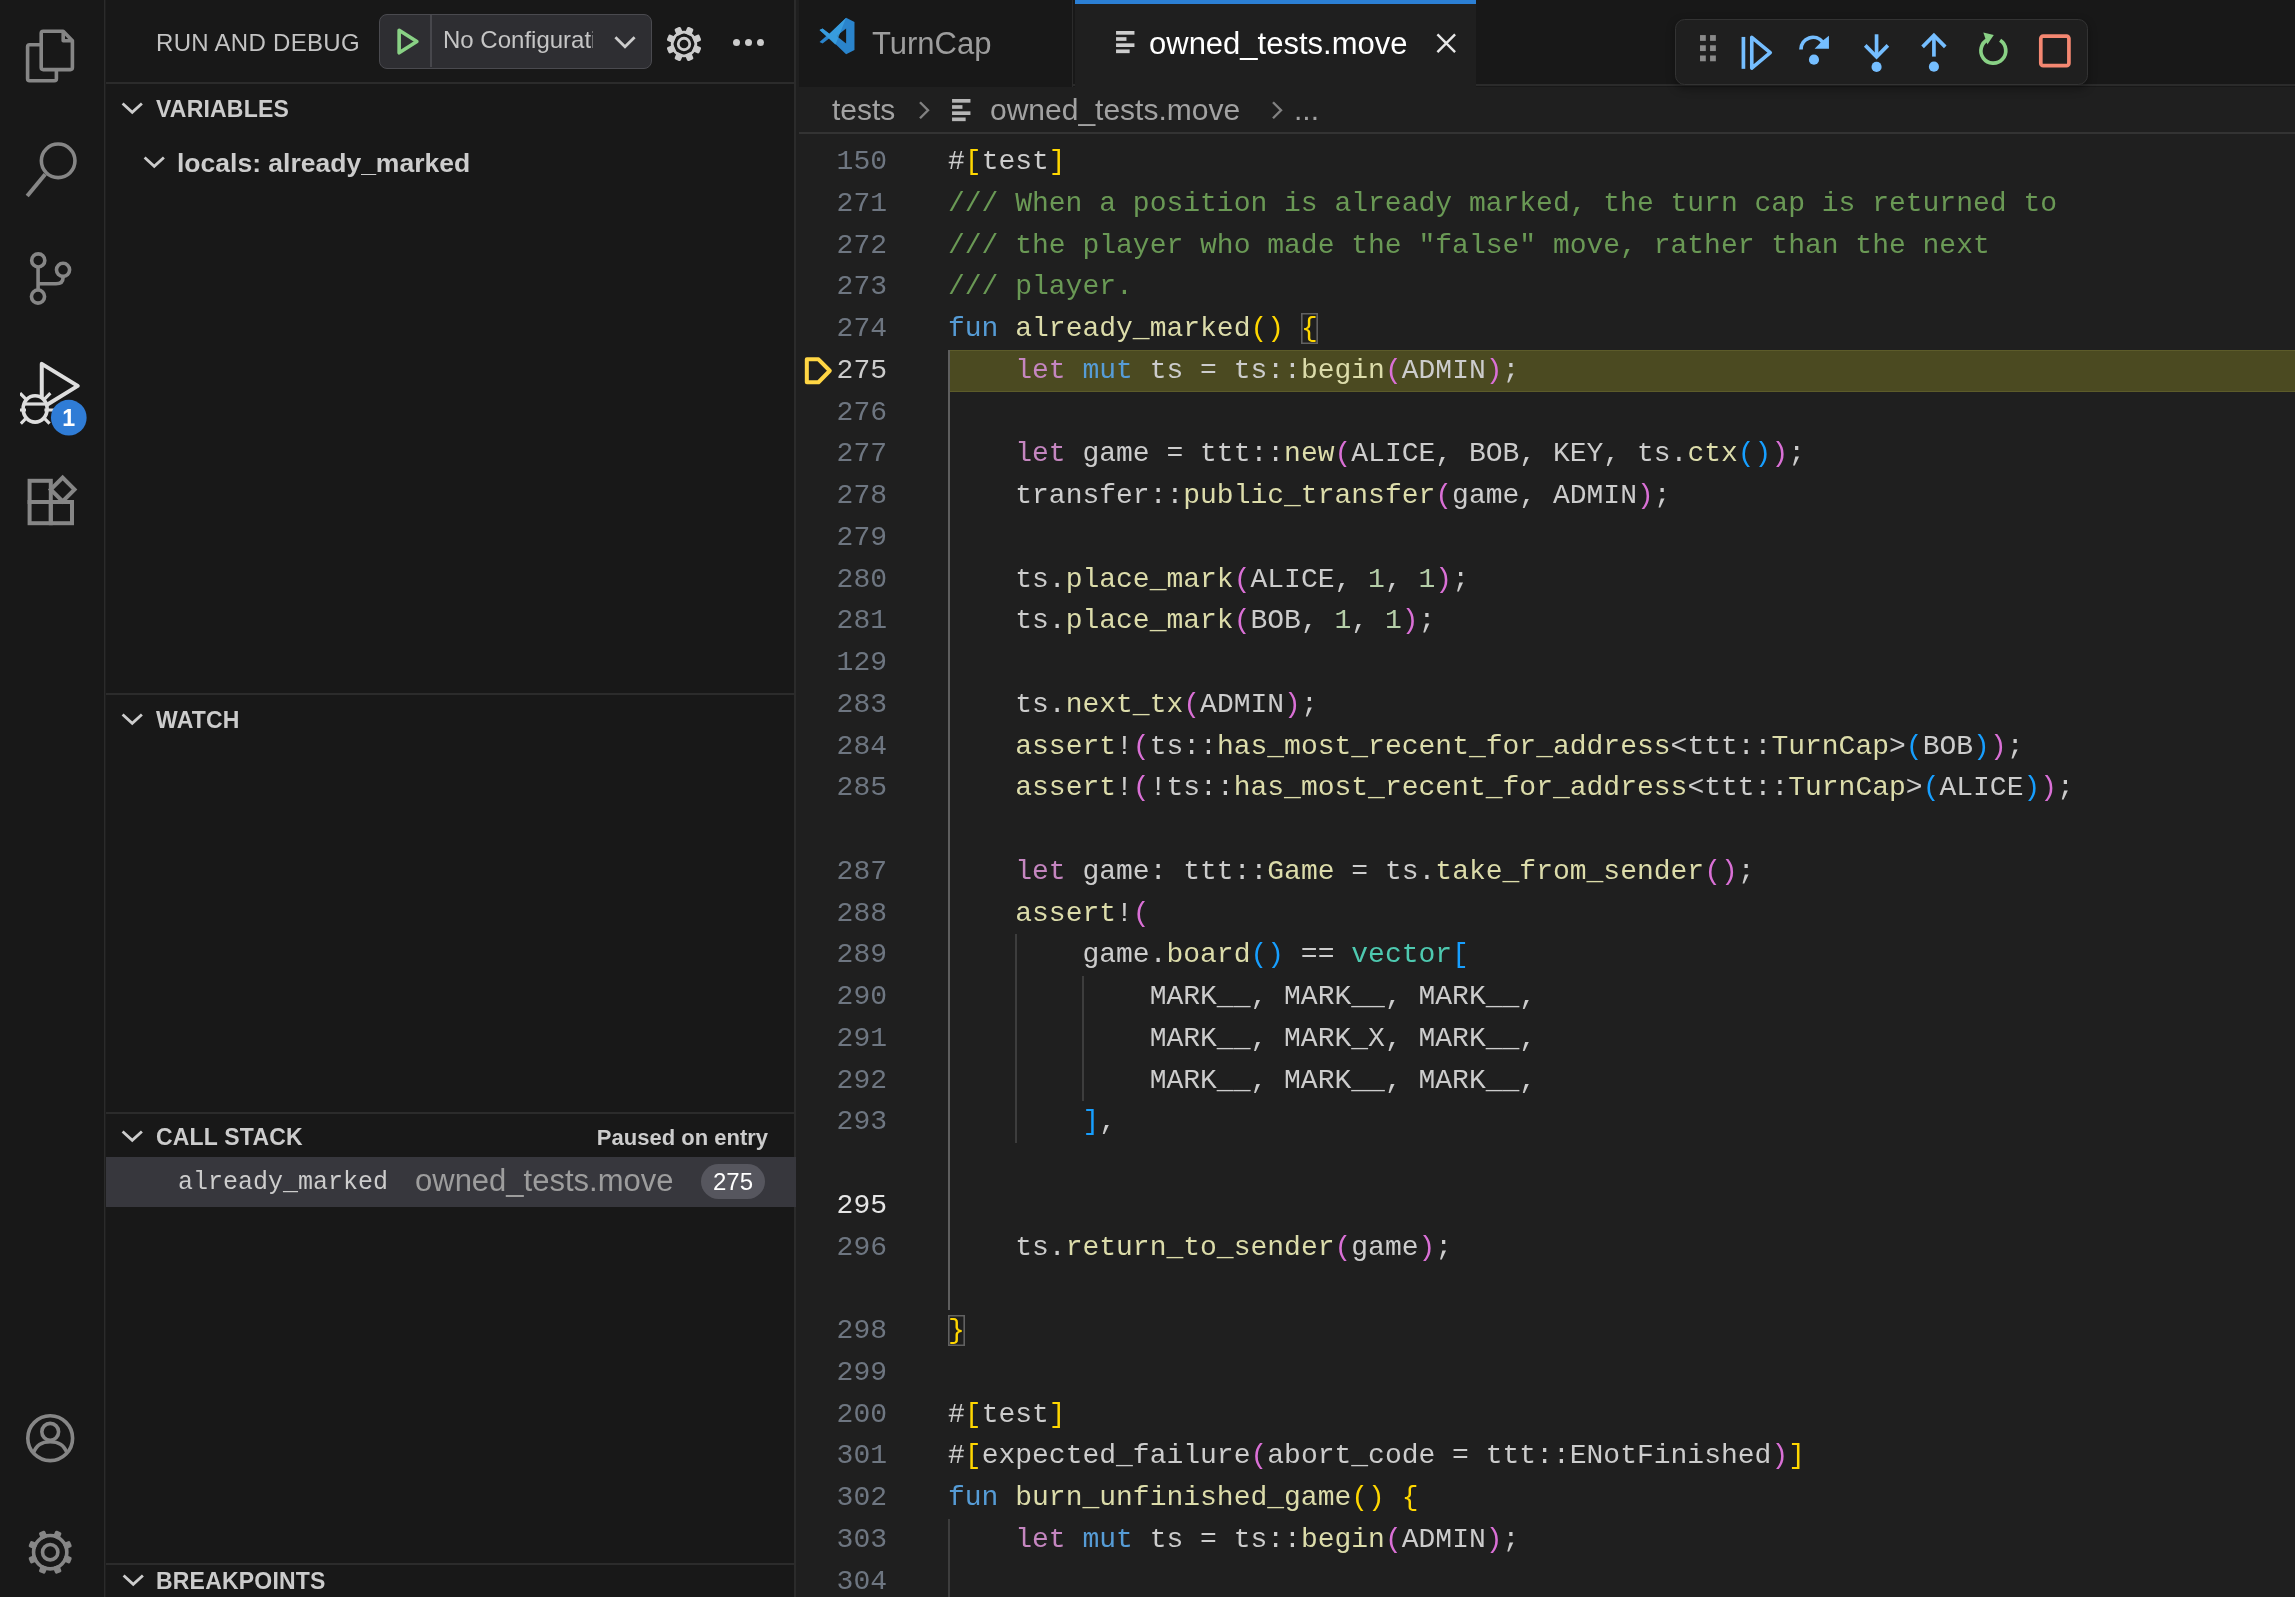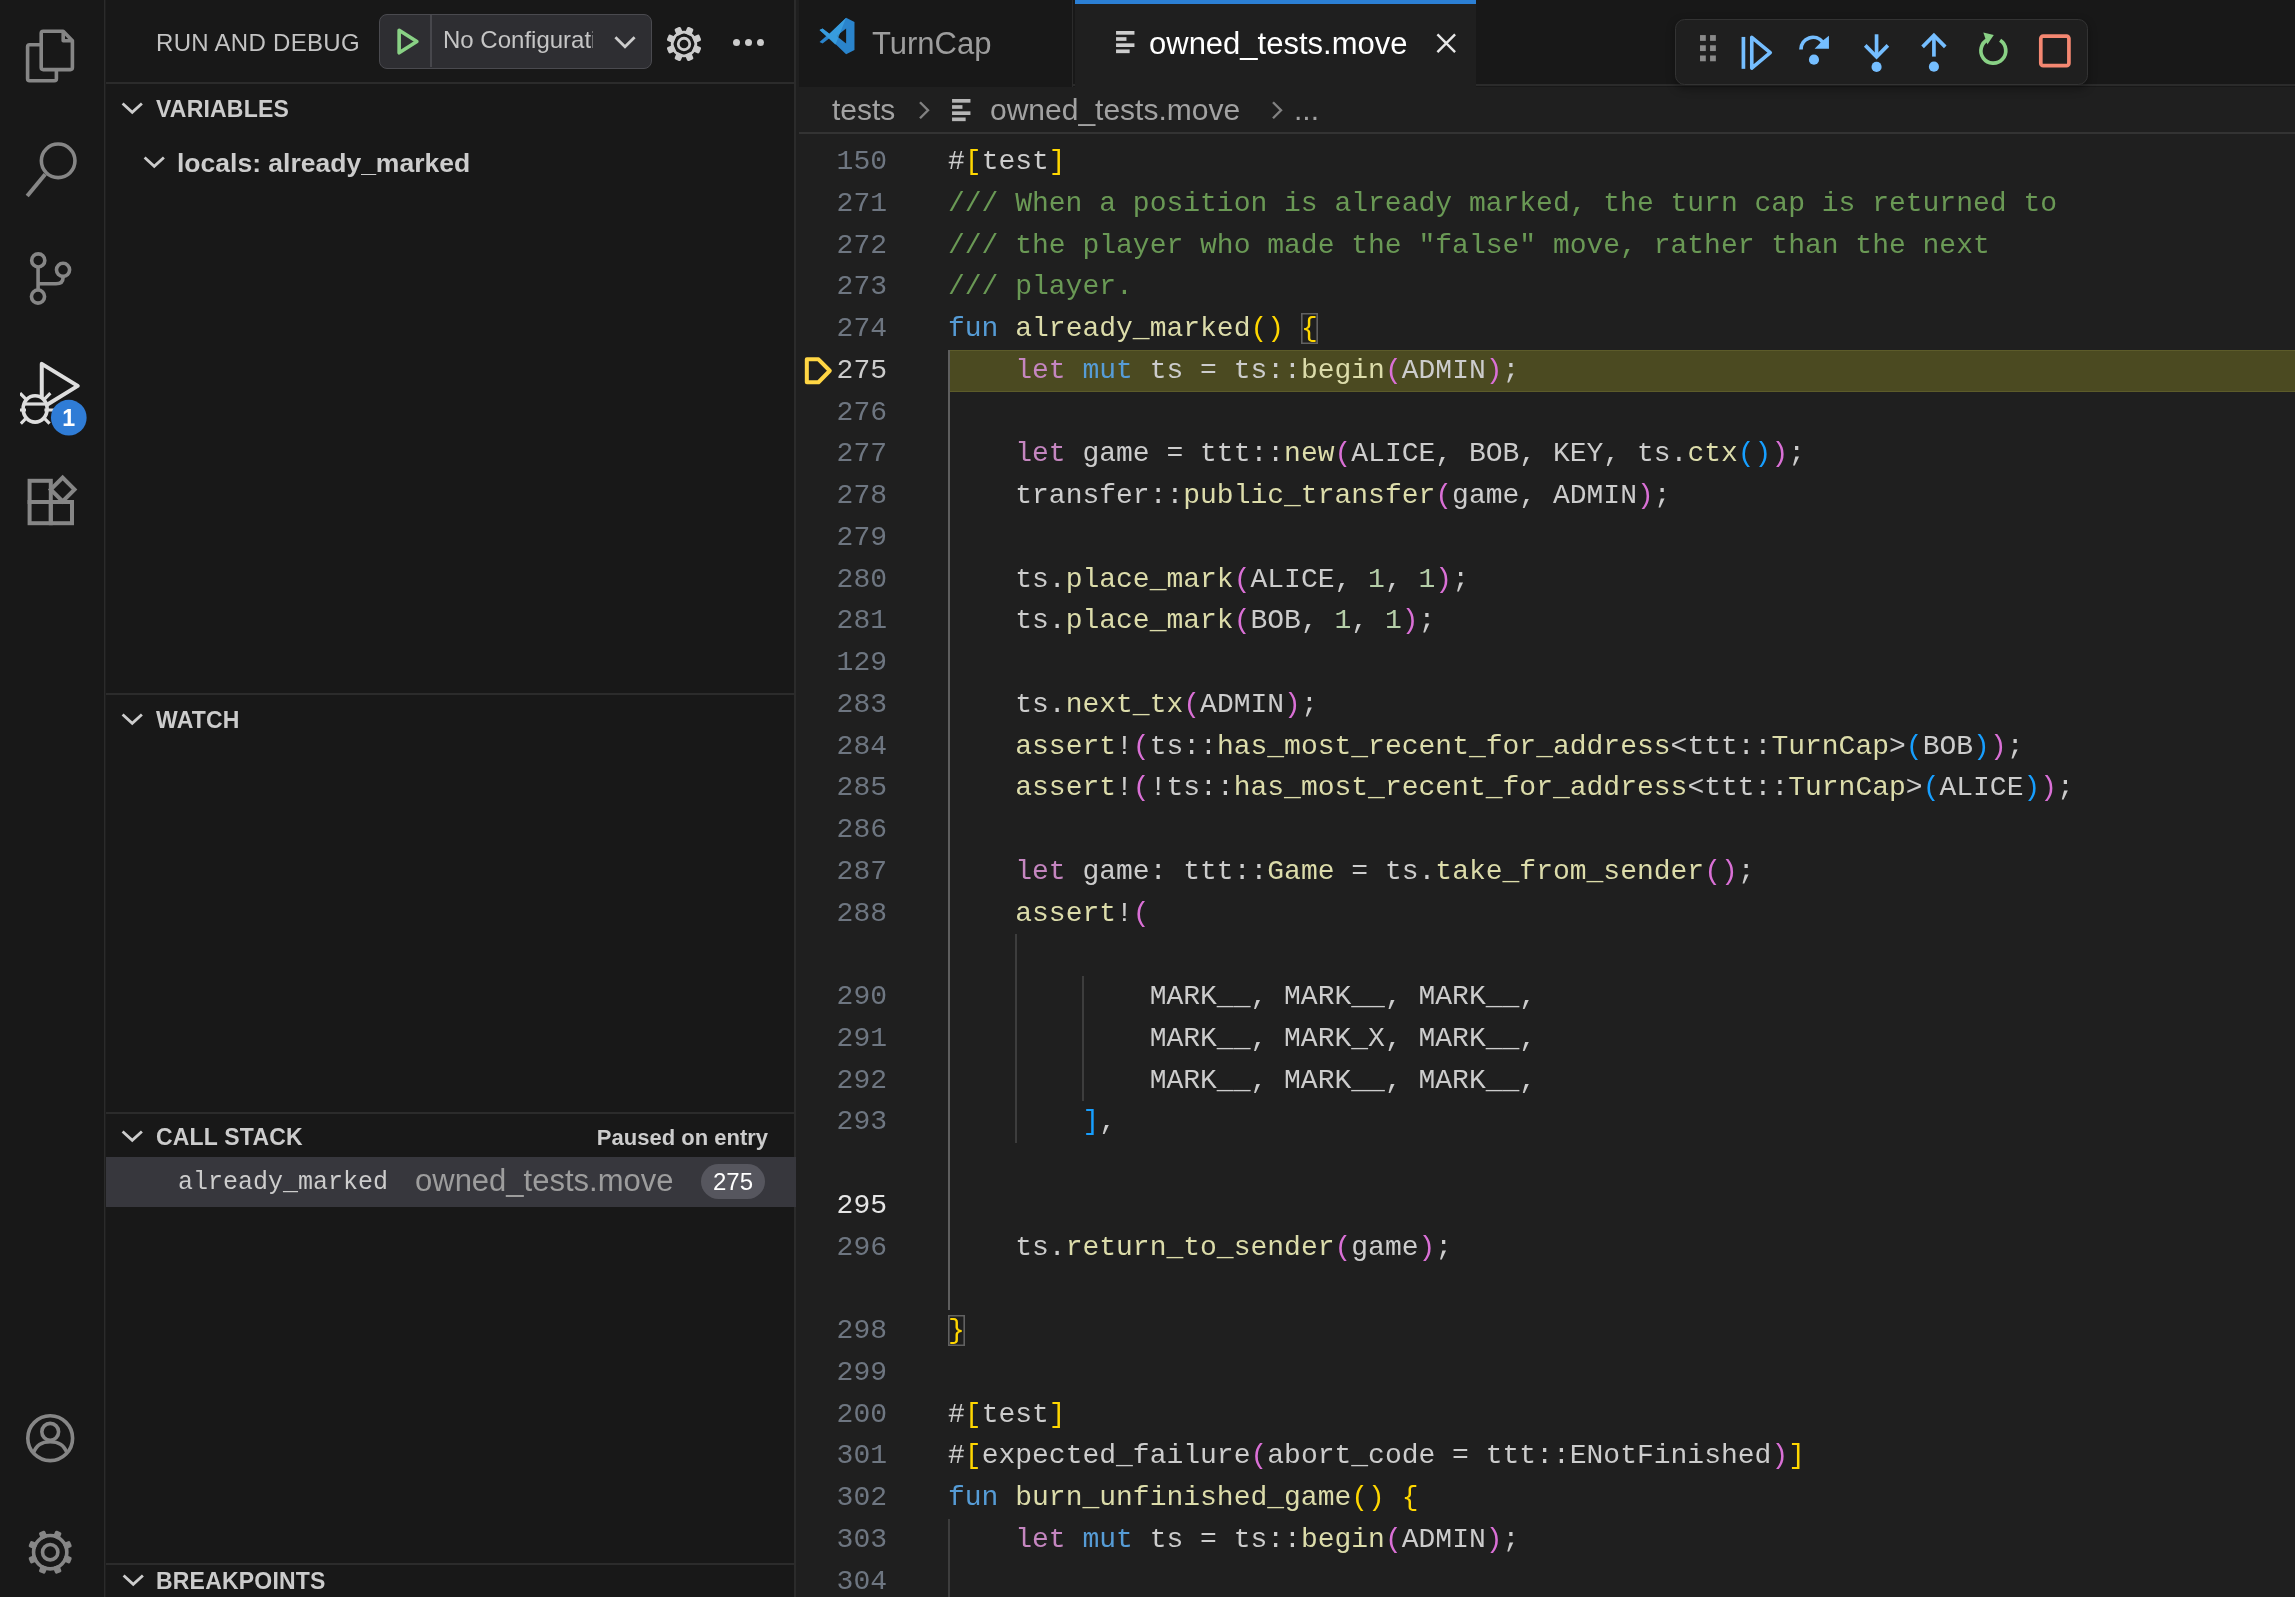--- a/index.html
+++ b/index.html
@@ -137,23 +137,23 @@
 <div class="cl" style="top:392px"><span class="ln" style="color:#6e7681">276</span><span class="ct"></span></div>
 <div class="cl" style="top:433px"><span class="ln" style="color:#6e7681">277</span><span class="ct">&nbsp;&nbsp;&nbsp;&nbsp;<span style="color:#c586c0">let</span><span style="color:#cccccc"> game = ttt::</span><span style="color:#dcdcaa">new</span><span style="color:#da70d6">(</span><span style="color:#cccccc">ALICE, BOB, KEY, ts.</span><span style="color:#dcdcaa">ctx</span><span style="color:#179fff">()</span><span style="color:#da70d6">)</span><span style="color:#cccccc">;</span></span></div>
 <div class="cl" style="top:475px"><span class="ln" style="color:#6e7681">278</span><span class="ct">&nbsp;&nbsp;&nbsp;&nbsp;<span style="color:#cccccc">transfer::</span><span style="color:#dcdcaa">public_transfer</span><span style="color:#da70d6">(</span><span style="color:#cccccc">game, ADMIN</span><span style="color:#da70d6">)</span><span style="color:#cccccc">;</span></span></div>
 <div class="cl" style="top:517px"><span class="ln" style="color:#6e7681">279</span><span class="ct"></span></div>
 <div class="cl" style="top:559px"><span class="ln" style="color:#6e7681">280</span><span class="ct">&nbsp;&nbsp;&nbsp;&nbsp;<span style="color:#cccccc">ts.</span><span style="color:#dcdcaa">place_mark</span><span style="color:#da70d6">(</span><span style="color:#cccccc">ALICE, </span><span style="color:#b5cea8">1</span><span style="color:#cccccc">, </span><span style="color:#b5cea8">1</span><span style="color:#da70d6">)</span><span style="color:#cccccc">;</span></span></div>
 <div class="cl" style="top:600px"><span class="ln" style="color:#6e7681">281</span><span class="ct">&nbsp;&nbsp;&nbsp;&nbsp;<span style="color:#cccccc">ts.</span><span style="color:#dcdcaa">place_mark</span><span style="color:#da70d6">(</span><span style="color:#cccccc">BOB, </span><span style="color:#b5cea8">1</span><span style="color:#cccccc">, </span><span style="color:#b5cea8">1</span><span style="color:#da70d6">)</span><span style="color:#cccccc">;</span></span></div>
 <div class="cl" style="top:642px"><span class="ln" style="color:#6e7681">129</span><span class="ct"></span></div>
 <div class="cl" style="top:684px"><span class="ln" style="color:#6e7681">283</span><span class="ct">&nbsp;&nbsp;&nbsp;&nbsp;<span style="color:#cccccc">ts.</span><span style="color:#dcdcaa">next_tx</span><span style="color:#da70d6">(</span><span style="color:#cccccc">ADMIN</span><span style="color:#da70d6">)</span><span style="color:#cccccc">;</span></span></div>
 <div class="cl" style="top:726px"><span class="ln" style="color:#6e7681">284</span><span class="ct">&nbsp;&nbsp;&nbsp;&nbsp;<span style="color:#dcdcaa">assert</span><span style="color:#cccccc">!</span><span style="color:#da70d6">(</span><span style="color:#cccccc">ts::</span><span style="color:#dcdcaa">has_most_recent_for_address</span><span style="color:#cccccc">&lt;ttt::</span><span style="color:#dcdcaa">TurnCap</span><span style="color:#cccccc">&gt;</span><span style="color:#179fff">(</span><span style="color:#cccccc">BOB</span><span style="color:#179fff">)</span><span style="color:#da70d6">)</span><span style="color:#cccccc">;</span></span></div>
 <div class="cl" style="top:767px"><span class="ln" style="color:#6e7681">285</span><span class="ct">&nbsp;&nbsp;&nbsp;&nbsp;<span style="color:#dcdcaa">assert</span><span style="color:#cccccc">!</span><span style="color:#da70d6">(</span><span style="color:#cccccc">!ts::</span><span style="color:#dcdcaa">has_most_recent_for_address</span><span style="color:#cccccc">&lt;ttt::</span><span style="color:#dcdcaa">TurnCap</span><span style="color:#cccccc">&gt;</span><span style="color:#179fff">(</span><span style="color:#cccccc">ALICE</span><span style="color:#179fff">)</span><span style="color:#da70d6">)</span><span style="color:#cccccc">;</span></span></div>
-<div class="cl" style="top:809px"><span class="ln" style="color:#6e7681">286</span><span class="ct"></span></div>
 <div class="cl" style="top:851px"><span class="ln" style="color:#6e7681">287</span><span class="ct">&nbsp;&nbsp;&nbsp;&nbsp;<span style="color:#c586c0">let</span><span style="color:#cccccc"> game: ttt::</span><span style="color:#dcdcaa">Game</span><span style="color:#cccccc"> = ts.</span><span style="color:#dcdcaa">take_from_sender</span><span style="color:#da70d6">()</span><span style="color:#cccccc">;</span></span></div>
 <div class="cl" style="top:893px"><span class="ln" style="color:#6e7681">288</span><span class="ct">&nbsp;&nbsp;&nbsp;&nbsp;<span style="color:#dcdcaa">assert</span><span style="color:#cccccc">!</span><span style="color:#da70d6">(</span></span></div>
+<div class="cl" style="top:934px"><span class="ln" style="color:#6e7681">289</span><span class="ct">&nbsp;&nbsp;&nbsp;&nbsp;&nbsp;&nbsp;&nbsp;&nbsp;<span style="color:#cccccc">game.</span><span style="color:#dcdcaa">board</span><span style="color:#179fff">()</span><span style="color:#cccccc"> == </span><span style="color:#4ec9b0">vector</span><span style="color:#179fff">[</span></span></div>
 <div class="cl" style="top:976px"><span class="ln" style="color:#6e7681">290</span><span class="ct">&nbsp;&nbsp;&nbsp;&nbsp;&nbsp;&nbsp;&nbsp;&nbsp;&nbsp;&nbsp;&nbsp;&nbsp;<span style="color:#cccccc">MARK__, MARK__, MARK__,</span></span></div>
 <div class="cl" style="top:1018px"><span class="ln" style="color:#6e7681">291</span><span class="ct">&nbsp;&nbsp;&nbsp;&nbsp;&nbsp;&nbsp;&nbsp;&nbsp;&nbsp;&nbsp;&nbsp;&nbsp;<span style="color:#cccccc">MARK__, MARK_X, MARK__,</span></span></div>
 <div class="cl" style="top:1060px"><span class="ln" style="color:#6e7681">292</span><span class="ct">&nbsp;&nbsp;&nbsp;&nbsp;&nbsp;&nbsp;&nbsp;&nbsp;&nbsp;&nbsp;&nbsp;&nbsp;<span style="color:#cccccc">MARK__, MARK__, MARK__,</span></span></div>
 <div class="cl" style="top:1101px"><span class="ln" style="color:#6e7681">293</span><span class="ct">&nbsp;&nbsp;&nbsp;&nbsp;&nbsp;&nbsp;&nbsp;&nbsp;<span style="color:#179fff">]</span><span style="color:#cccccc">,</span></span></div>
 <div class="cl" style="top:1185px"><span class="ln" style="color:#e5e5e5">295</span><span class="ct"></span></div>
 <div class="cl" style="top:1227px"><span class="ln" style="color:#6e7681">296</span><span class="ct">&nbsp;&nbsp;&nbsp;&nbsp;<span style="color:#cccccc">ts.</span><span style="color:#dcdcaa">return_to_sender</span><span style="color:#da70d6">(</span><span style="color:#cccccc">game</span><span style="color:#da70d6">)</span><span style="color:#cccccc">;</span></span></div>
 <div class="cl" style="top:1310px"><span class="ln" style="color:#6e7681">298</span><span class="ct"><span style="color:#ffd700;box-shadow:0 0 0 1.6px #616161 inset">}</span></span></div>
 <div class="cl" style="top:1352px"><span class="ln" style="color:#6e7681">299</span><span class="ct"></span></div>
 <div class="cl" style="top:1394px"><span class="ln" style="color:#6e7681">200</span><span class="ct"><span style="color:#cccccc">#</span><span style="color:#ffd700">[</span><span style="color:#cccccc">test</span><span style="color:#ffd700">]</span></span></div>
 <div class="cl" style="top:1435px"><span class="ln" style="color:#6e7681">301</span><span class="ct"><span style="color:#cccccc">#</span><span style="color:#ffd700">[</span><span style="color:#cccccc">expected_failure</span><span style="color:#da70d6">(</span><span style="color:#cccccc">abort_code = ttt::ENotFinished</span><span style="color:#da70d6">)</span><span style="color:#ffd700">]</span></span></div>

